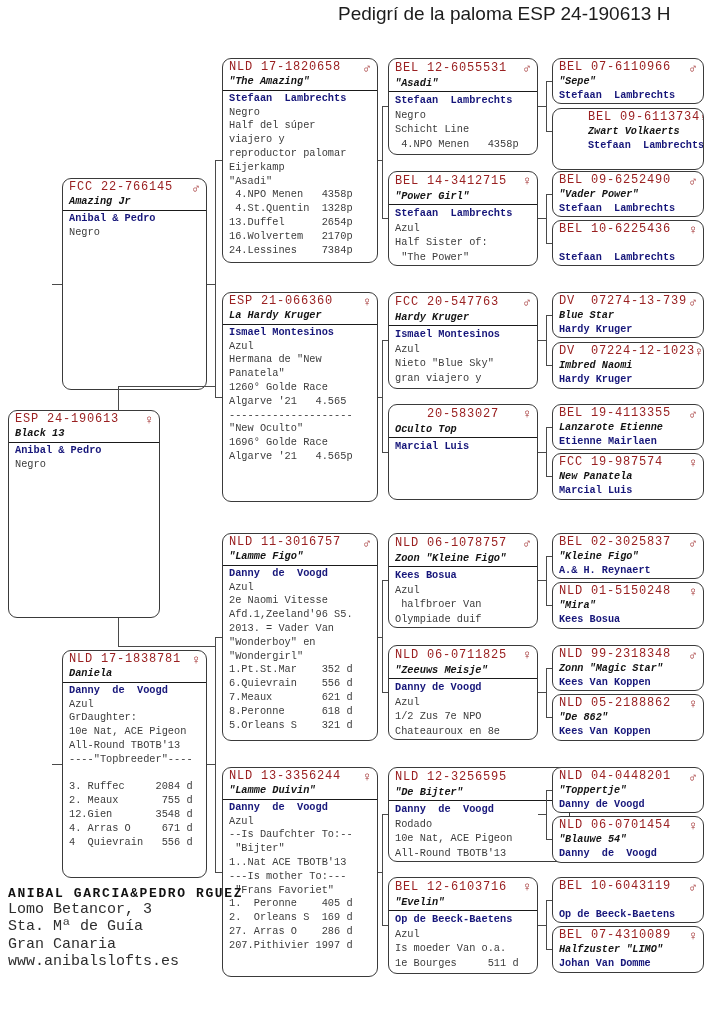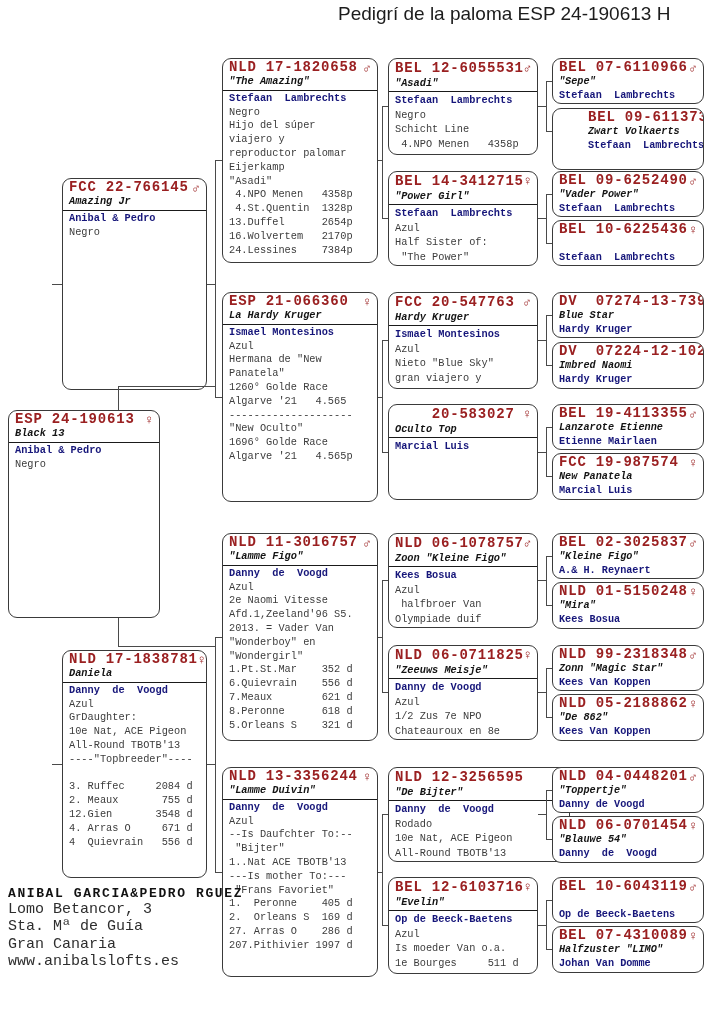--- a/index.html
+++ b/index.html
@@ -3,21 +3,21 @@
 <meta charset="utf-8">
 <style>
   html,body{margin:0;padding:0;background:#e8e8e8;}
   .page{position:relative;width:713px;height:1024px;background:#ffffff;overflow:hidden;
         font-family:"Liberation Mono","DejaVu Sans Mono",monospace;}
   .title{position:absolute;left:338px;top:3px;font-family:"Liberation Sans","DejaVu Sans",sans-serif;
          font-size:19px;color:#1c1c1c;white-space:pre;}
   .box{position:absolute;border:1.3px solid #3a3a3a;border-radius:9px;background:#fff;
        box-sizing:border-box;padding:2px 6px;overflow:hidden;}
   .hd{display:flex;justify-content:space-between;align-items:flex-start;}
-  .ring{color:#9a2021;font-weight:bold;font-size:14px;letter-spacing:0.8px;white-space:pre;}
+  .ring{color:#9a2021;font-weight:normal;font-size:12px;letter-spacing:0.8px;white-space:pre;}
   .sex{color:#9a2021;font-size:13px;font-weight:bold;line-height:1;padding-top:1px;}
   .name{font-style:italic;font-weight:bold;color:#141414;white-space:pre;}
   .divider{border-top:1.5px solid #1a1a1a;margin:1px -6px 1px;}
   .owner{color:#16167a;font-weight:bold;white-space:pre;}
   .bline{color:#3c3c3c;white-space:pre;}
   .lg{font-size:10.3px;line-height:13.8px;}
   .md{font-size:10.3px;line-height:14.6px;}
   .sm{font-size:10.2px;line-height:13.6px;}
   .conn{position:absolute;background:#4a4a4a;}
   .breeder{position:absolute;left:8px;top:886px;}
@@ -76,21 +76,21 @@
       </div>
       <div class="box lg" style="left: 222px; top: 58px; width: 156px; height: 205px;">
         <div class="hd">
           <span class="ring">NLD 17-1820658</span>
           <span class="sex">♂</span>
         </div>
         <div class="name">"The Amazing"</div>
         <div class="divider"></div>
         <div class="owner">Stefaan  Lambrechts</div>
         <div class="bline">Negro</div>
-        <div class="bline">Hijo del súper</div>
+        <div class="bline">Half del súper</div>
         <div class="bline">viajero y</div>
         <div class="bline">reproductor palomar</div>
         <div class="bline">Eijerkamp</div>
         <div class="bline">"Asadi"</div>
         <div class="bline"> 4.NPO Menen   4358p</div>
         <div class="bline"> 4.St.Quentin  1328p</div>
         <div class="bline">13.Duffel      2654p</div>
         <div class="bline">16.Wolvertem   2170p</div>
         <div class="bline">24.Lessines    7384p</div>
       </div>

